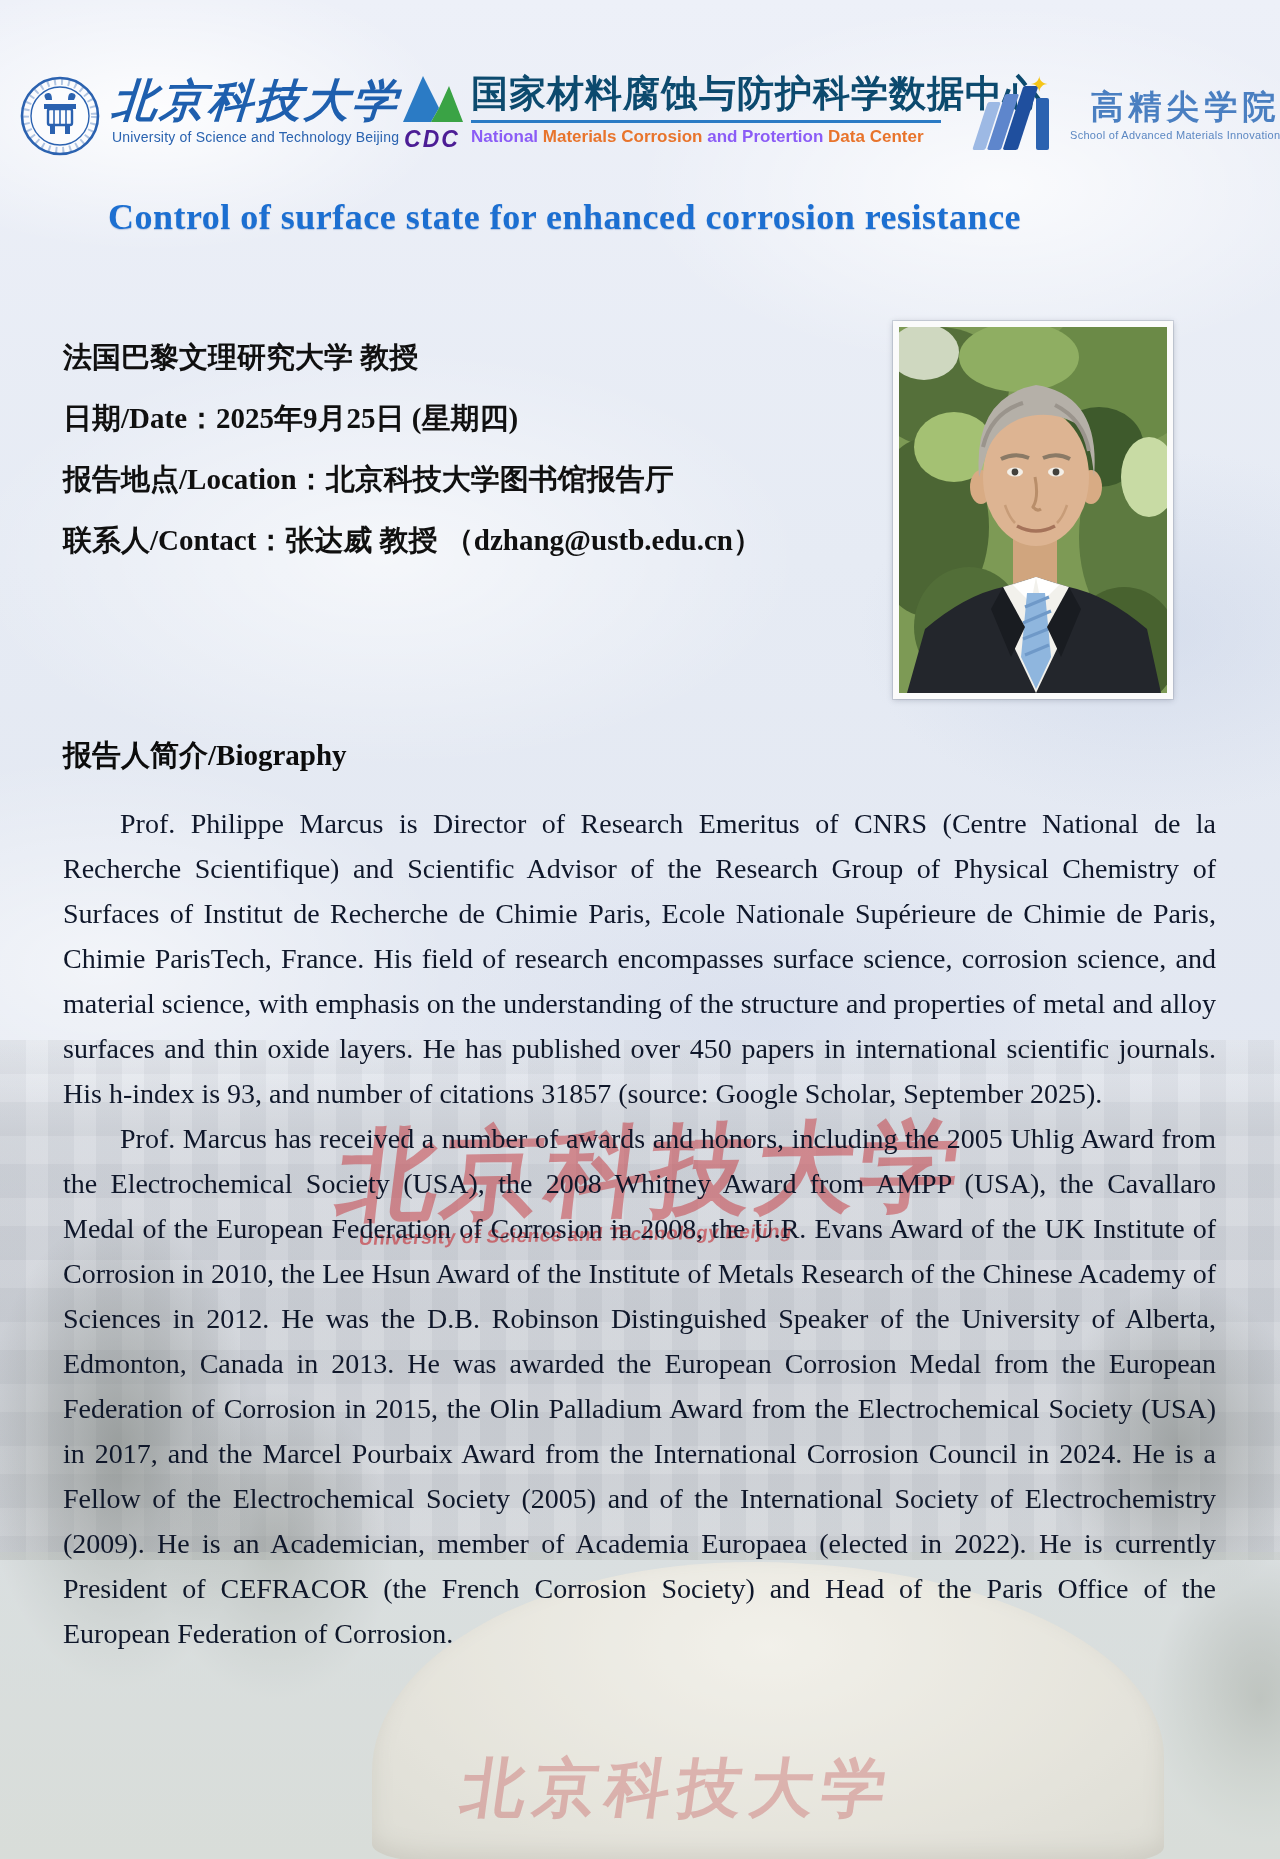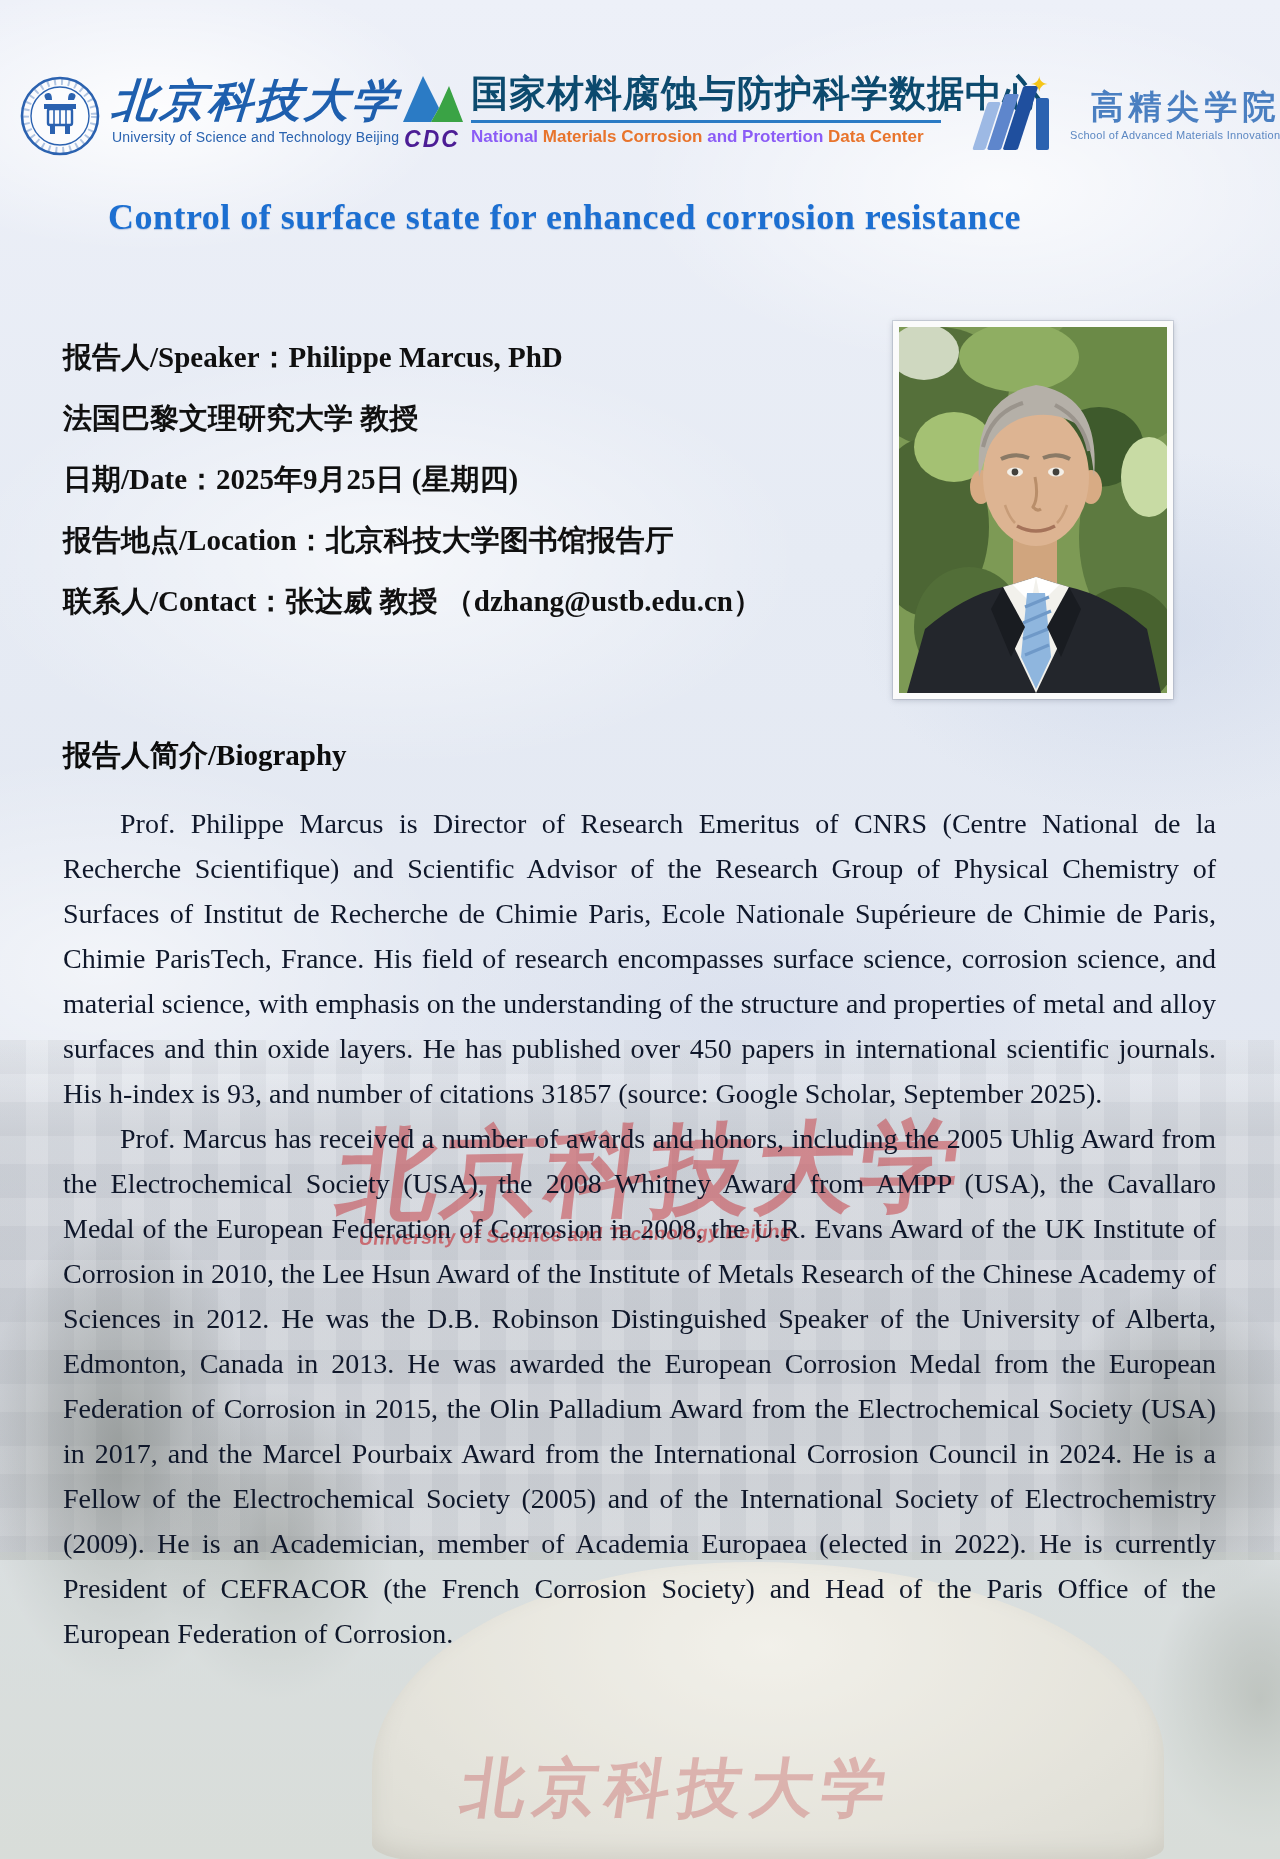--- a/index.html
+++ b/index.html
@@ -184,21 +184,20 @@
   </div>
   <div class="sai-text">
     <div class="sai-cn">高精尖学院</div>
     <div class="sai-en">School of Advanced Materials Innovation</div>
   </div>
 </div>
 
 <div class="title">Control of surface state for enhanced corrosion resistance</div>
 
 <div class="info">
-  <div class="info-line"><span>报告人/Speaker：</span><span>Philippe Marcus, PhD</span></div>
   <div class="info-line"><span></span><span>法国巴黎文理研究大学 教授</span></div>
   <div class="info-line"><span>日期/Date：</span><span>2025年9月25日 (星期四)</span></div>
   <div class="info-line"><span>报告地点/Location：</span><span>北京科技大学图书馆报告厅</span></div>
   <div class="info-line"><span>联系人/Contact：</span><span>张达威 教授 （dzhang@ustb.edu.cn）</span></div>
 </div>
 
 <div class="photo-frame">
   <svg width="268" height="366" viewBox="0 0 268 366">
     <rect width="268" height="366" fill="#7d9a55"></rect>
 

